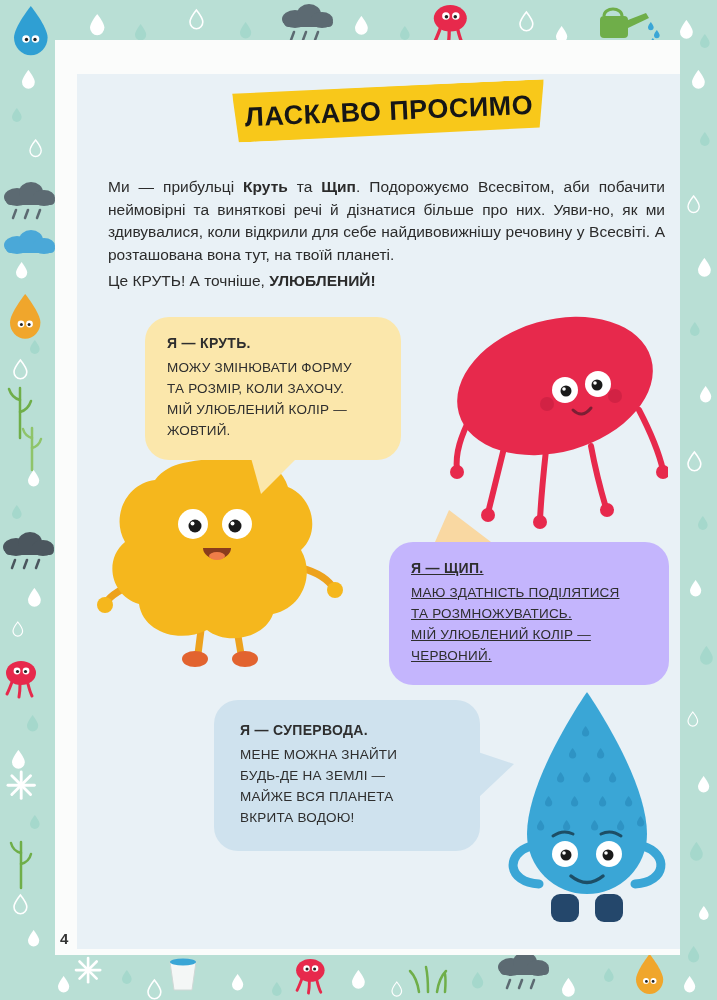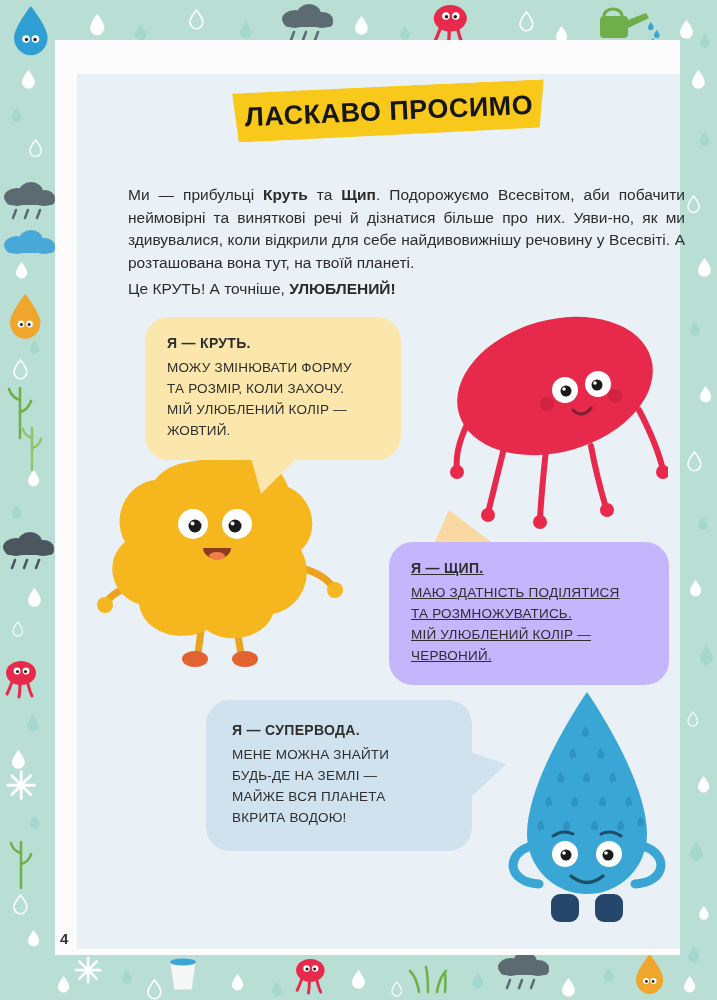--- a/index.html
+++ b/index.html
@@ -20,34 +20,34 @@
   .banner {
     position:absolute; left:233px; top:86px; width:312px; height:50px;
     background:#f8c81a; transform:rotate(-2.5deg);
     display:flex; align-items:center; justify-content:center;
     clip-path:polygon(0% 2%, 100% 0%, 98% 96%, 1.5% 100%);
   }
   .banner-title {
     font-size:27px; font-weight:800; letter-spacing:.5px; color:#161616; white-space:nowrap;
   }
   .intro {
-    position:absolute; left:108px; top:184px; width:557px;
-    font-size:15.5px; line-height:1.46; color:#2b2b2b;margin-left:20px;
+    position:absolute; left:108px; top:176px; width:557px;
+    font-size:15.5px; line-height:1.46; color:#2b2b2b;
   }
   .intro p { margin:0; }
   .intro .p1 { text-align:justify; }
   .intro .p2 { margin-top:3px; }
   .bubble {
     position:absolute; border-radius:24px; color:#2e2e2e; padding:18px 22px;
   }
   .bubble .greet { font-weight:700; font-size:14px; letter-spacing:.3px; margin-bottom:7px; }
   .bubble .btext { font-size:13.5px; line-height:1.55; white-space:pre-line; letter-spacing:.2px; }
   .bubble-krut { left:145px; top:317px; width:212px; background:#fbe7ab; }
   .bubble-shchyp { left:389px; top:542px; width:236px; background:#c4b5fd;text-decoration:underline; }
-  .bubble-supervoda { left:206px; top:700px; width:214px; background:#cfe2ee; padding:22px 26px; }
+  .bubble-supervoda { left:214px; top:700px; width:214px; background:#cfe2ee; padding:22px 26px; }
   .tail { position:absolute; }
   .char { position:absolute; }
   .page-num {
     position:absolute; left:60px; top:930px; font-size:15px; font-weight:700; color:#333;
   }
 </style>
 </head>
 <body>
 
 <div class="canvas">

